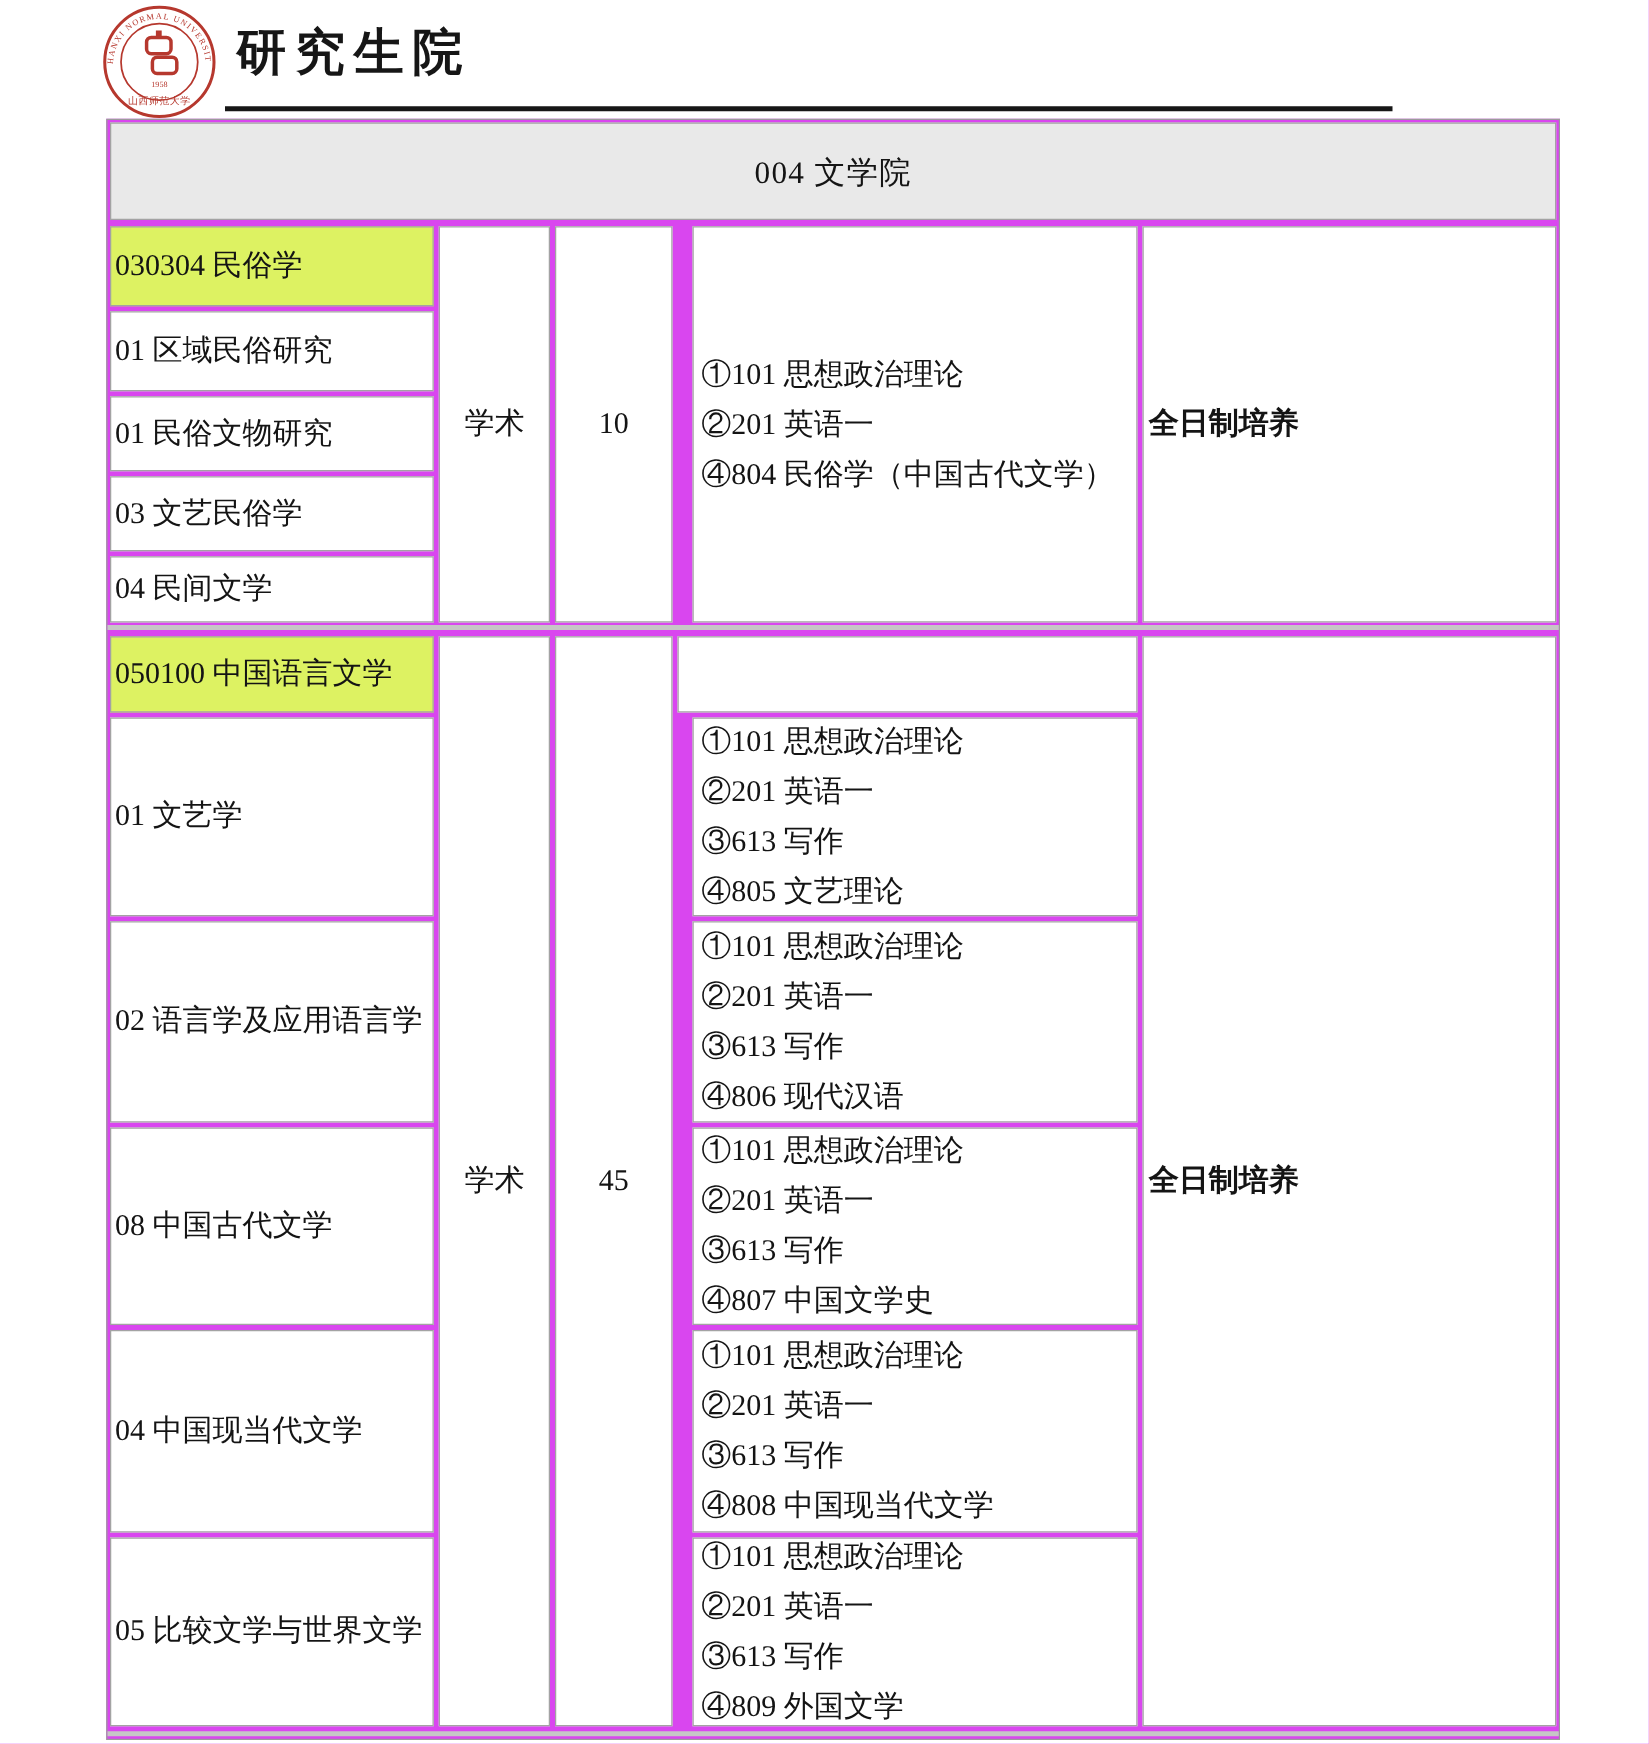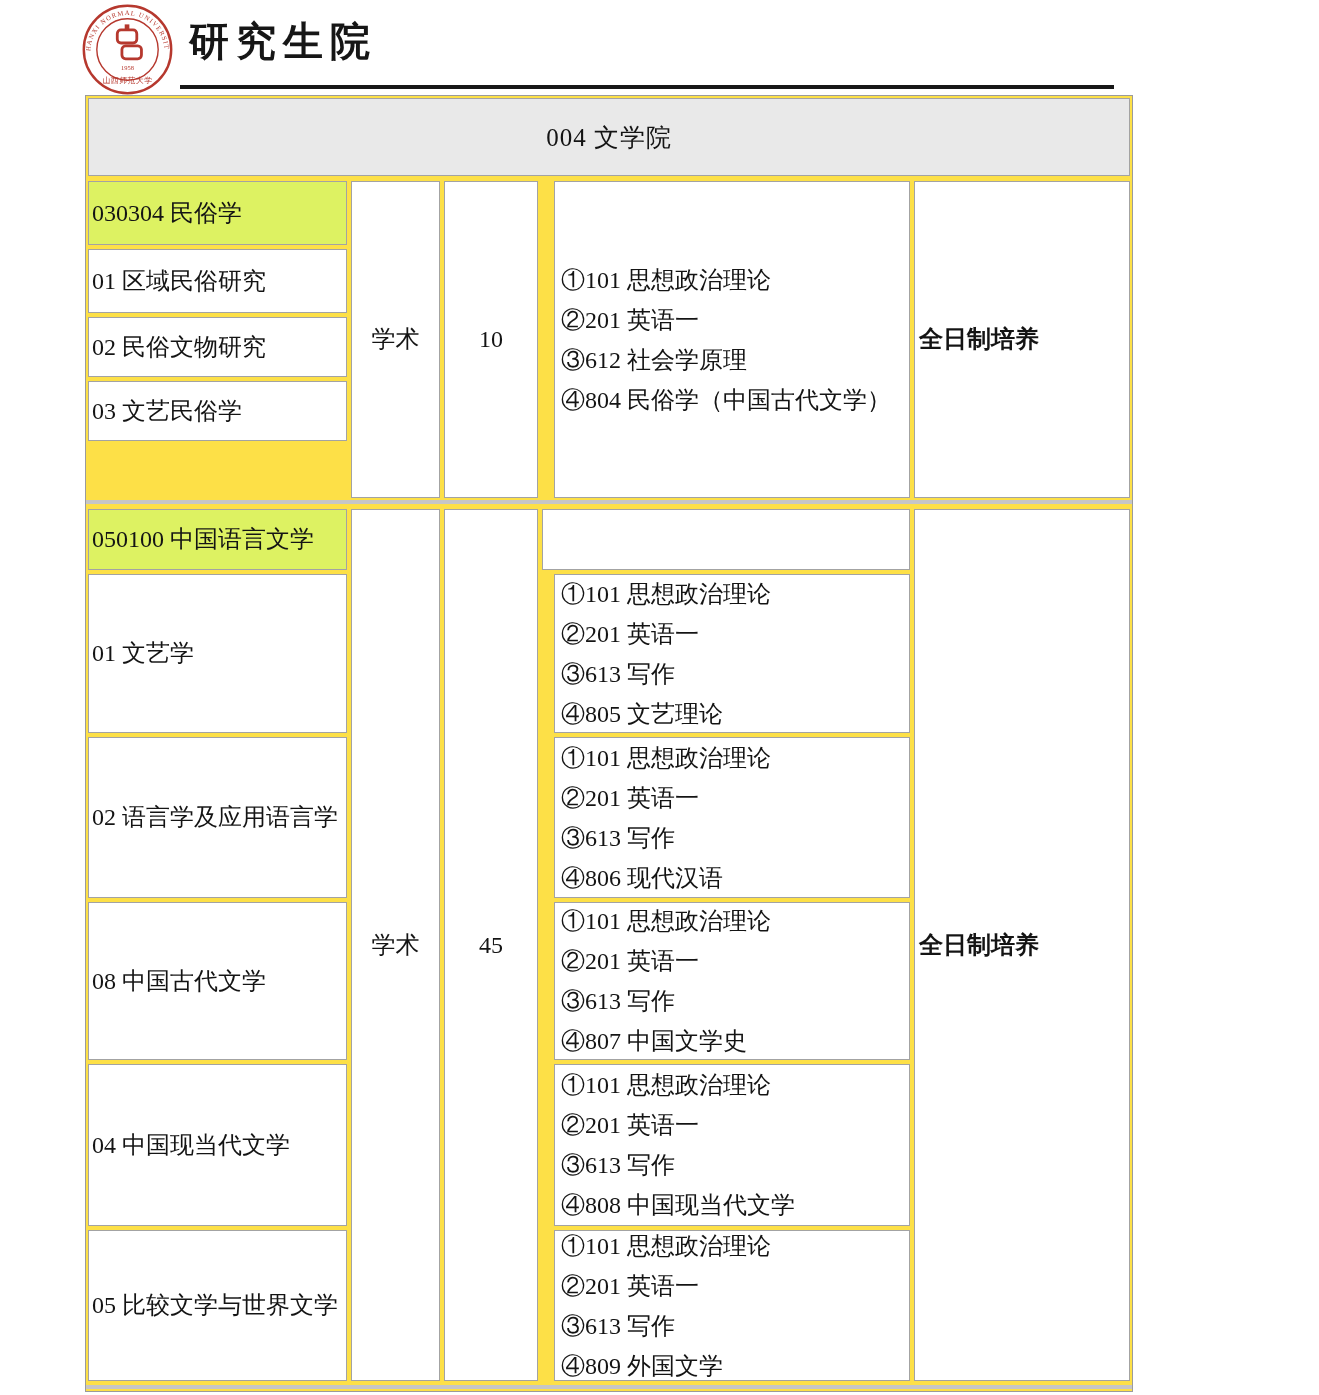--- a/index.html
+++ b/index.html
@@ -11,22 +11,22 @@
   }
   
   .logo { position:absolute; left:81px; top:3px; width:93px; height:93px; }
   .site-title {
     position:absolute; left:189px; top:14px;
     font-size:40px; font-weight:bold; letter-spacing:7px; color:#161616;
   }
   .rule { position:absolute; left:180px; top:85px; width:934px; height:4px; background:#171717; }
   
   .tbl {
-    position:absolute; left:85px; top:95px; width:1048px;
-    border:1px solid #9b9b9b; padding:2px; background:#fde047;
+    position:absolute; left:85px; top:95px; width:1163px;
+    border:1px solid #9b9b9b; padding:2px; background:#d946ef;
   }
   .college-header {
     height:78px; margin-bottom:5px;
     display:flex; align-items:center; justify-content:center;
     background:#e9e9e9; border:1px solid #a3a3a3;
     font-size:25px; letter-spacing:1px;
   }
   .grid { display:grid; grid-template-columns:259px 89px 94px 368px 1fr; gap:4px; }
   .grid1 { grid-template-rows:64px 64px 60px 60px 53px; }
   .grid2 { grid-template-rows:61px 159px 161px 158px 162px 151px; }
@@ -67,28 +67,28 @@
 <div class="site-title">研究生院</div>
 <div class="rule"></div>
 
 <div class="tbl">
 
   <div class="college-header">004 文学院</div>
 
   <div class="grid grid1">
     <div class="c hl" style="grid-area:1/1/2/2">030304 民俗学</div>
     <div class="c" style="grid-area:2/1/3/2">01 区域民俗研究</div>
-    <div class="c" style="grid-area:3/1/4/2">02 民俗文物研究</div>
+    <div class="c" style="grid-area:3/1/4/2">01 民俗文物研究</div>
     <div class="c" style="grid-area:4/1/5/2">03 文艺民俗学</div>
+    <div class="c" style="grid-area:5/1/6/2">04 民间文学</div>
     <div class="c center" style="grid-area:1/2/6/3">学术</div>
     <div class="c center" style="grid-area:1/3/6/4">10</div>
     <div class="c subjects" style="grid-area:1/4/6/5">
       <div class="sl">①101 思想政治理论</div>
       <div class="sl">②201 英语一</div>
-      <div class="sl">③612 社会学原理</div>
       <div class="sl">④804 民俗学（中国古代文学）</div>
     </div>
     <div class="c mode" style="grid-area:1/5/6/6">全日制培养</div>
   </div>
 
   <div class="divider"></div>
 
   <div class="grid grid2">
     <div class="c hl" style="grid-area:1/1/2/2">050100 中国语言文学</div>
     <div class="c" style="grid-area:2/1/3/2">01 文艺学</div>

